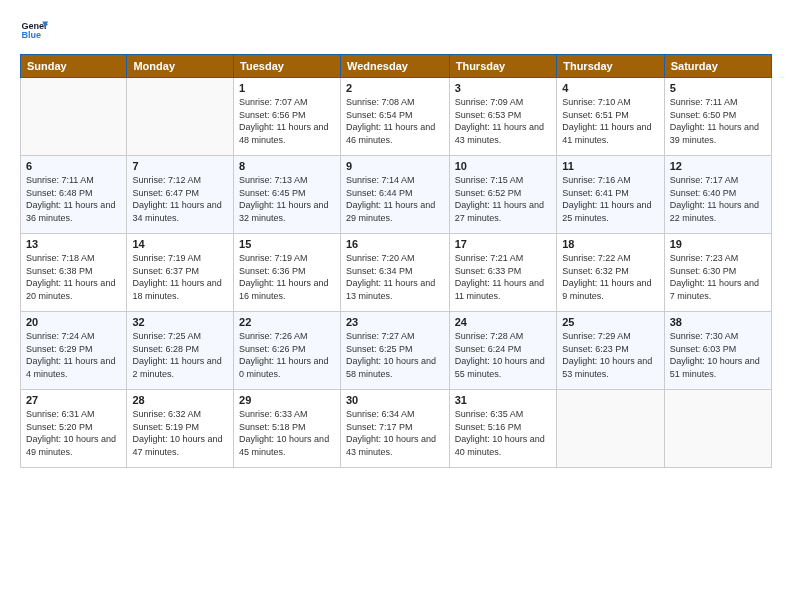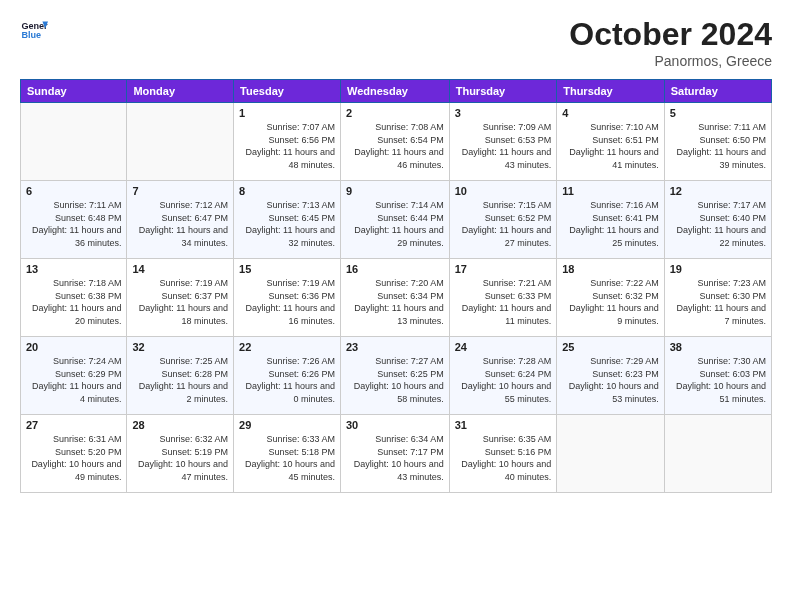--- a/index.html
+++ b/index.html
@@ -42,21 +42,21 @@
     .subtitle {
       font-size: 14px;
       color: #555;
     }
     .calendar {
       width: 100%;
       border-collapse: collapse;
       font-size: 9.5px;
     }
     .calendar th {
-      background: #6d28d9;
+      background: #a16207;
       color: #fff;
       text-align: left;
       padding: 5px 6px;
       font-size: 11px;
       font-weight: bold;
       border: 1px solid #1a5fa8;
     }
     .calendar td {
       border: 1px solid #ccc;
       vertical-align: top;
@@ -75,40 +75,35 @@
       font-weight: bold;
       font-size: 11px;
       color: #222;
       display: block;
       margin-bottom: 2px;
     }
     .cell-text {
       font-size: 9px;
       color: #333;
       line-height: 1.4;
-      text-align: right;
     }
     .empty-cell {
       background: #f9f9f9 !important;
     }
   </style>
 </head>
 <body>
 <div class="page">
   <div class="header">
     <div class="logo">
       <svg class="logo-icon" viewBox="0 0 40 40">
         <text x="2" y="18" font-size="13" font-weight="bold" fill="#1a1a2e">General</text>
         <text x="2" y="32" font-size="13" font-weight="bold" fill="#2a7ad5">Blue</text>
         <polygon points="32,8 40,8 36,18" fill="#2a7ad5"></polygon>
       </svg>
-    </div>
-    <div class="title-block">
-      <div class="month-title">October 2024</div>
-      <div class="subtitle">Panormos, Greece</div>
     </div>
   </div>
 
   <table class="calendar">
     <thead>
       <tr>
         <th>Sunday</th>
         <th>Monday</th>
         <th>Tuesday</th>
         <th>Wednesday</th>

